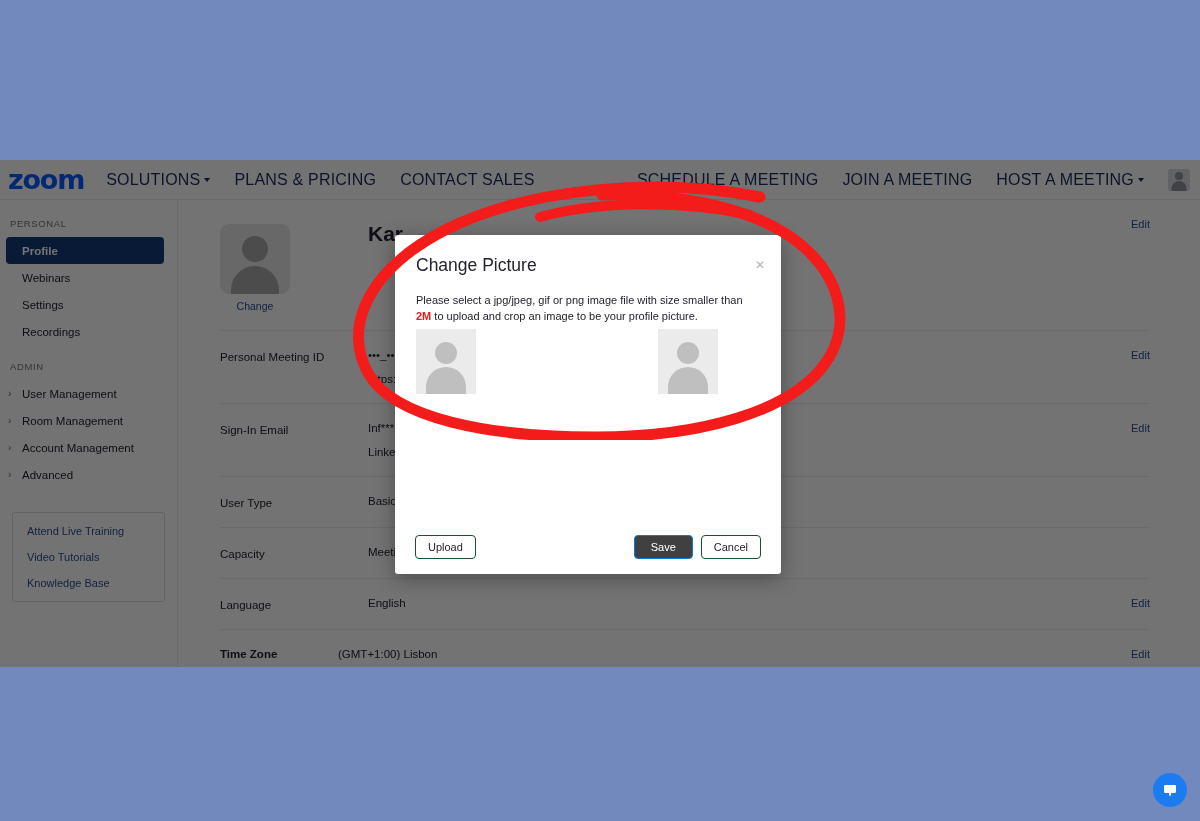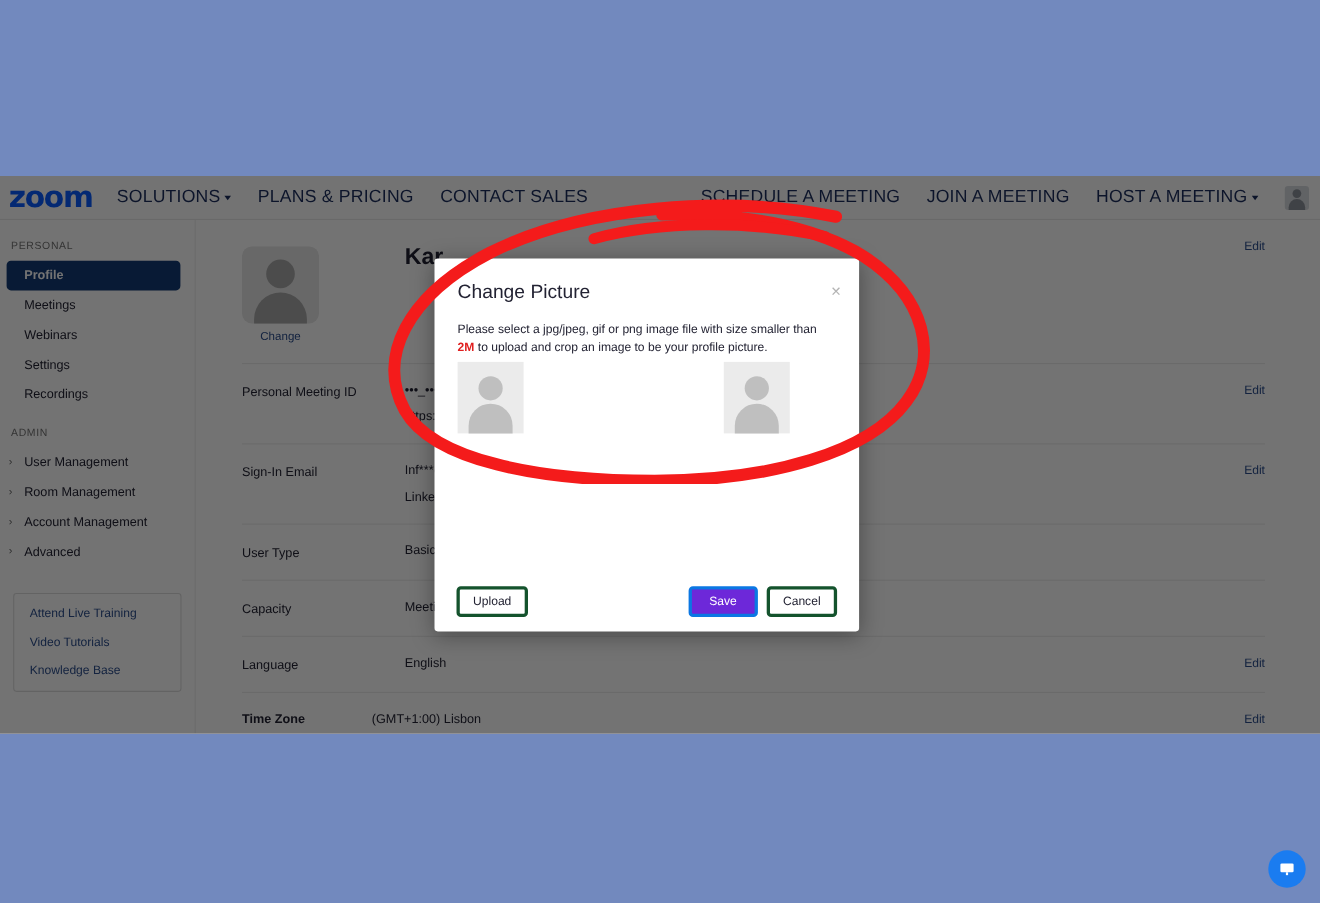--- a/index.html
+++ b/index.html
@@ -200,25 +200,25 @@
     width:40px; height:30px; border-radius:20px 20px 0 0;
     background:#bfbfbf; transform:translateX(-50%);
   }
   .modal-footer {
     position: absolute; left: 0; right: 0; bottom: 0;
     height: 54px; padding: 0 20px;
     display: flex; align-items: center;
   }
   .btn {
     font-size: 11px; padding: 5px 12px; border-radius: 4px;
-    border: 3px solid #14532d; background: #fff; color: #232333;
+    border: 1px solid #14532d; background: #fff; color: #232333;
     cursor: pointer; font-family: "Liberation Sans", sans-serif;
   }
   .btn-primary {
-    background: #6d28d9; border-color: #0b77e3; color: #ffffff;
+    background: #404040; border-color: #0b77e3; color: #ffffff;
     padding: 5px 16px;
   }
   .footer-right { margin-left: auto; display: flex; gap: 8px; }
 
   
   .chat-fab {
     position: absolute; right: 13px; bottom: 14px;
     width: 34px; height: 34px; border-radius: 50%;
     background: #1a7cf0; z-index: 45;
     display: flex; align-items: center; justify-content: center;
@@ -256,21 +256,20 @@
           <span>HOST A MEETING</span>
           <span class="caret"></span>
         </div>
         <div class="nav-avatar"></div>
       </div>
     </div>
 
     <div class="sidebar">
       <div class="side-section">PERSONAL</div>
       <div class="side-item active">Profile</div>
-      <div class="side-item">Meetings</div>
       <div class="side-item">Webinars</div>
       <div class="side-item">Settings</div>
       <div class="side-item">Recordings</div>
 
       <div class="gap"></div>
       <div class="side-section">ADMIN</div>
       <div class="admin-item">
         <span class="chev">›</span>
         <span>User Management</span>
       </div>

